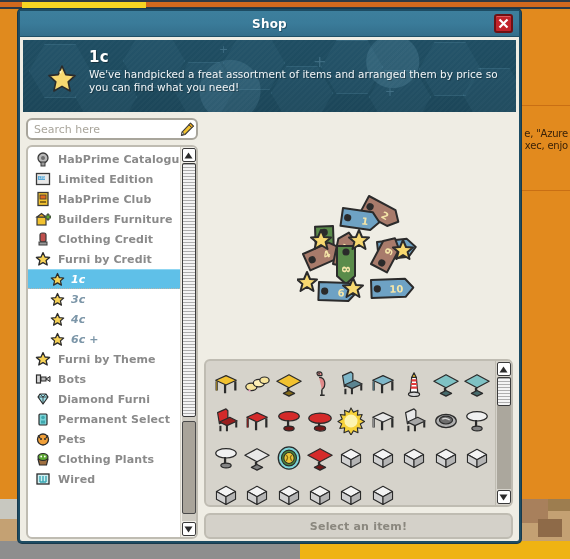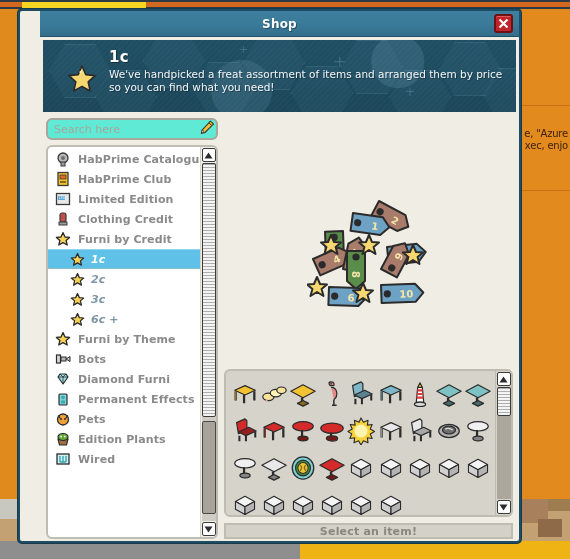--- a/index.html
+++ b/index.html
@@ -93,21 +93,20 @@
 
   
   #shop-window {
     position: absolute;
     left: 18px; top: 9px;
     width: 503px; height: 534px;
     background: #EFEDE4;
     border: 2px solid #1D4C63;
     border-radius: 4px;
     box-shadow: 0 0 0 1px #17394C;
-    padding-left: 20px;
   }
 
   
   .titlebar {
     position: relative;
     height: 26px;
     background: linear-gradient(180deg, #3D7F9D 0%, #3A7B99 50%, #336E8B 100%);
     border-bottom: 1px solid #1F4F66;
     display: flex; align-items: center; justify-content: center;
   }
@@ -188,24 +187,24 @@
 
   
   .search-row {
     width: 172px;
     height: 22px;
     position: relative;
     margin-bottom: 5px;
   }
   .search-box {
     width: 172px; height: 22px;
-    background: #5eead4;
+    background: #ffffff;
     border: 2px solid #A8A59B;
     border-radius: 6px;
-    display: flex; 
+    display: flex; align-items: center;
     padding: 0 6px;
   }
   .search-box input {
     flex: 1;
     border: none; outline: none;
     background: transparent;
     font-family: "DejaVu Sans", sans-serif;
     font-size: 11px;
     color: #777369;
   }
@@ -341,24 +340,24 @@
     grid-auto-rows: 37px;
     padding: 4px 2px 2px 4px;
   }
   .grid-cell {
     display: flex; align-items: center; justify-content: center;
     cursor: pointer;
   }
   .grid-cell svg { display: block; }
 
   .select-bar {
-    height: 16px;
+    height: 26px;
     background: #D4D1C9;
     border: 2px solid #BFBCB2;
-    border-radius: 0;
+    border-radius: 6px;
     display: flex; align-items: center; justify-content: center;
     cursor: default;
   }
   .select-bar span {
     font-size: 11px;
     font-weight: bold;
     color: #8A877E;
     letter-spacing: 0.2px;
   }
 </style>
@@ -457,36 +456,46 @@
                     <circle cx="8" cy="7" r="5" fill="#B8B8B8" stroke="#3A3A3A" stroke-width="1.3"></circle>
                     <circle cx="8" cy="7" r="2" fill="#6E6E6E"></circle>
                     <rect x="6" y="11" width="4" height="4" fill="#9A9A9A" stroke="#3A3A3A" stroke-width="1"></rect>
                   </svg>
                 </span>
                 <span class="cat-label">HabPrime Catalogue</span>
               </div>
               <div class="cat-row">
                 <span class="cat-icon">
                   <svg viewBox="0 0 16 16" width="16" height="16">
+                    <rect x="1.5" y="2.5" width="13" height="11" fill="#E8E8E8" stroke="#3A3A3A" stroke-width="1.3"></rect>
+                    <rect x="3" y="5" width="7" height="4" fill="#5BA8D4"></rect>
+                    <text x="4" y="8.3" font-size="3.5" fill="#fff" font-family="DejaVu Sans, sans-serif">LTD</text>
+                  </svg>
+                </span>
+                <span class="cat-label">Limited Edition</span>
+              </div>
+              <div class="cat-row">
+                <span class="cat-icon">
+                  <svg viewBox="0 0 16 16" width="16" height="16">
                     <rect x="3" y="1.5" width="10" height="13" fill="#F2C230" stroke="#3A3A3A" stroke-width="1.3"></rect>
                     <rect x="5" y="4" width="6" height="4" fill="#E06A1E" stroke="#3A3A3A" stroke-width="0.8"></rect>
                     <rect x="5" y="10" width="6" height="2" fill="#8A6A18"></rect>
                   </svg>
                 </span>
                 <span class="cat-label">HabPrime Club</span>
               </div>
               <div class="cat-row">
                 <span class="cat-icon">
                   <svg viewBox="0 0 16 16" width="16" height="16">
-                    <rect x="1.5" y="2.5" width="13" height="11" fill="#E8E8E8" stroke="#3A3A3A" stroke-width="1.3"></rect>
-                    <rect x="3" y="5" width="7" height="4" fill="#5BA8D4"></rect>
-                    <text x="4" y="8.3" font-size="3.5" fill="#fff" font-family="DejaVu Sans, sans-serif">LTD</text>
-                  </svg>
-                </span>
-                <span class="cat-label">Limited Edition</span>
+                    <rect x="2" y="6" width="9" height="8" fill="#F2C230" stroke="#3A3A3A" stroke-width="1.2"></rect>
+                    <path d="M2 6 L6.5 2.5 L11 6 Z" fill="#E8A61E" stroke="#3A3A3A" stroke-width="1.2"></path>
+                    <path d="M12 3 h2 v2 h2 v2 h-2 v2 h-2 v-2 h-2 v-2 h2 z" fill="#5CA832" stroke="#3A3A3A" stroke-width="0.9"></path>
+                  </svg>
+                </span>
+                <span class="cat-label">Builders Furniture</span>
               </div>
               <div class="cat-row">
                 <span class="cat-icon">
                   <svg viewBox="0 0 16 16" width="16" height="16">
                     <rect x="5" y="2" width="6" height="9" rx="2" fill="#C0504D" stroke="#3A3A3A" stroke-width="1.2"></rect>
                     <rect x="4" y="11" width="8" height="3" fill="#9A9A9A" stroke="#3A3A3A" stroke-width="1"></rect>
                   </svg>
                 </span>
                 <span class="cat-label">Clothing Credit</span>
               </div>
@@ -505,29 +514,29 @@
                   </svg>
                 </span>
                 <span class="cat-label">1c</span>
               </div>
               <div class="cat-row sub">
                 <span class="cat-icon" style="width: 15px; height: 14px;">
                   <svg viewBox="0 0 16 16" width="15" height="15">
                     <path d="M8 1.6 L10 6 L14.6 6.4 L11.1 9.5 L12.2 14 L8 11.6 L3.8 14 L4.9 9.5 L1.4 6.4 L6 6 Z" fill="#F7D256" stroke="#2B2B2B" stroke-width="1.3" stroke-linejoin="round"></path>
                   </svg>
                 </span>
-                <span class="cat-label">2c</span>
+                <span class="cat-label">3c</span>
               </div>
               <div class="cat-row sub">
                 <span class="cat-icon" style="width: 15px; height: 14px;">
                   <svg viewBox="0 0 16 16" width="15" height="15">
                     <path d="M8 1.6 L10 6 L14.6 6.4 L11.1 9.5 L12.2 14 L8 11.6 L3.8 14 L4.9 9.5 L1.4 6.4 L6 6 Z" fill="#F7D256" stroke="#2B2B2B" stroke-width="1.3" stroke-linejoin="round"></path>
                   </svg>
                 </span>
-                <span class="cat-label">3c</span>
+                <span class="cat-label">4c</span>
               </div>
               <div class="cat-row sub">
                 <span class="cat-icon" style="width: 15px; height: 14px;">
                   <svg viewBox="0 0 16 16" width="15" height="15">
                     <path d="M8 1.6 L10 6 L14.6 6.4 L11.1 9.5 L12.2 14 L8 11.6 L3.8 14 L4.9 9.5 L1.4 6.4 L6 6 Z" fill="#F7D256" stroke="#2B2B2B" stroke-width="1.3" stroke-linejoin="round"></path>
                   </svg>
                 </span>
                 <span class="cat-label">6c +</span>
               </div>
               <div class="cat-row">
@@ -558,21 +567,21 @@
                 <span class="cat-label">Diamond Furni</span>
               </div>
               <div class="cat-row">
                 <span class="cat-icon">
                   <svg viewBox="0 0 16 16" width="16" height="16">
                     <rect x="4" y="3" width="8" height="11" rx="1" fill="#7DD4D8" stroke="#2B2B2B" stroke-width="1.2"></rect>
                     <circle cx="8" cy="6.5" r="1.8" fill="#3FA8AE"></circle>
                     <rect x="6" y="9.5" width="4" height="3" fill="#3FA8AE"></rect>
                   </svg>
                 </span>
-                <span class="cat-label">Permanent Effects</span>
+                <span class="cat-label">Permanent Select</span>
               </div>
               <div class="cat-row">
                 <span class="cat-icon">
                   <svg viewBox="0 0 16 16" width="16" height="16">
                     <circle cx="8" cy="8.5" r="5.5" fill="#F0A03A" stroke="#2B2B2B" stroke-width="1.3"></circle>
                     <path d="M3 4.5 L5 7 M13 4.5 L11 7" stroke="#2B2B2B" stroke-width="1.3"></path>
                     <circle cx="6" cy="8" r="1" fill="#2B2B2B"></circle>
                     <circle cx="10" cy="8" r="1" fill="#2B2B2B"></circle>
                   </svg>
                 </span>
@@ -580,21 +589,21 @@
               </div>
               <div class="cat-row">
                 <span class="cat-icon">
                   <svg viewBox="0 0 16 16" width="16" height="16">
                     <path d="M3 8 h10 l-1.5 6 h-7 Z" fill="#A07040" stroke="#2B2B2B" stroke-width="1.2"></path>
                     <ellipse cx="8" cy="6" rx="5" ry="3.5" fill="#5CA832" stroke="#2B2B2B" stroke-width="1.2"></ellipse>
                     <circle cx="6.2" cy="5.5" r="0.9" fill="#FFF"></circle>
                     <circle cx="9.8" cy="5.5" r="0.9" fill="#FFF"></circle>
                   </svg>
                 </span>
-                <span class="cat-label">Edition Plants</span>
+                <span class="cat-label">Clothing Plants</span>
               </div>
               <div class="cat-row">
                 <span class="cat-icon">
                   <svg viewBox="0 0 16 16" width="16" height="16">
                     <rect x="2" y="3" width="12" height="10" fill="#CFEFF2" stroke="#2B2B2B" stroke-width="1.3"></rect>
                     <path d="M5 5 v6 M8 5 v6 M11 5 v6 M5 11 h6" stroke="#3AA8B4" stroke-width="1.4" fill="none"></path>
                   </svg>
                 </span>
                 <span class="cat-label">Wired</span>
               </div>

